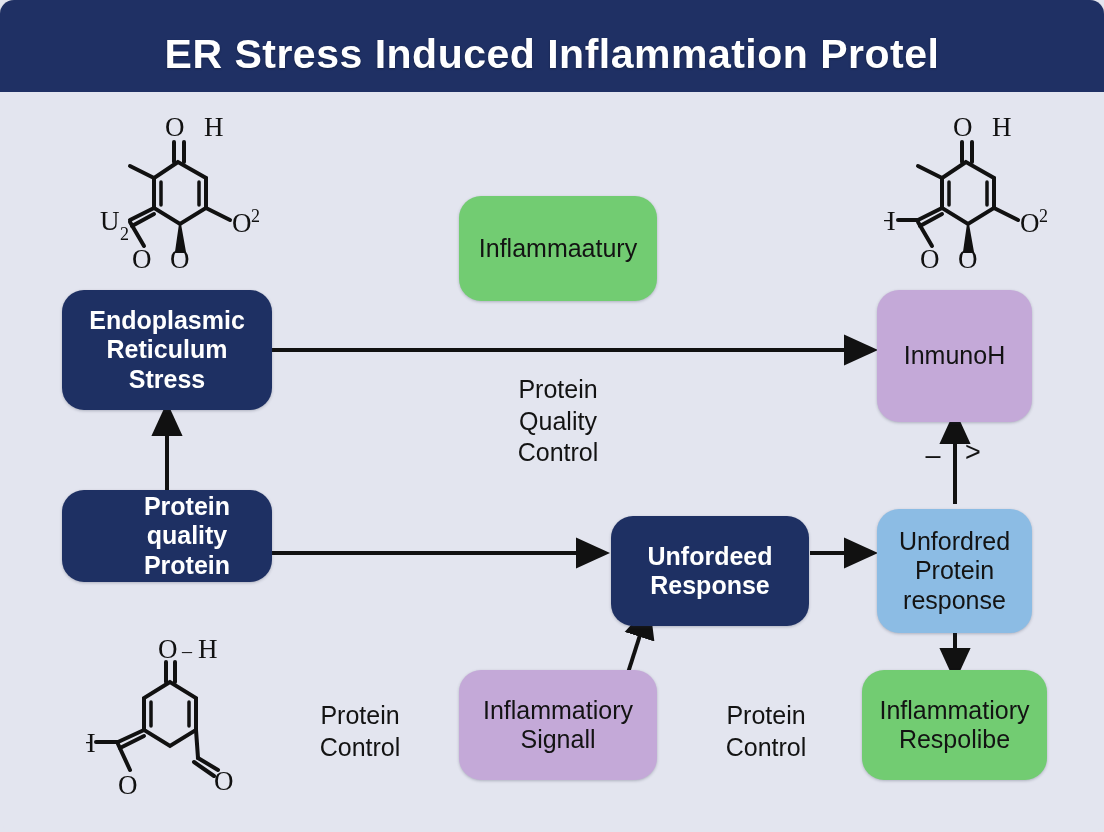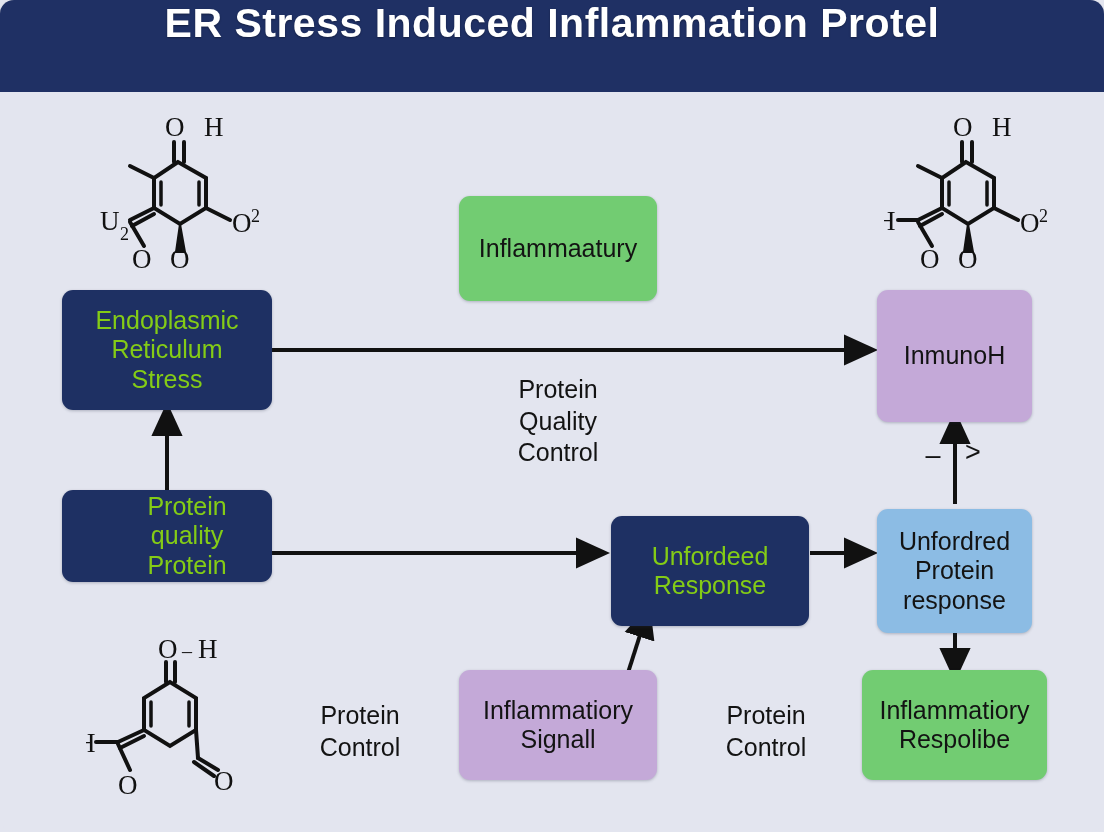--- a/index.html
+++ b/index.html
@@ -22,20 +22,21 @@
   }
   
   #header {
     position: absolute;
     left: 0; top: 0;
     width: 1104px;
     height: 108px;
     background: #1f3064;
     border-radius: 14px 14px 0 0;
     display: flex;
+    align-items: center;
     justify-content: center;
     box-shadow: 0 1px 2px rgba(0,0,0,.25);
   }
   #header-title {
     color: #ffffff;
     font-size: 41px;
     font-weight: bold;
     letter-spacing: 0.5px;
     white-space: nowrap;
     text-shadow: 0 1px 2px rgba(0,0,0,.35);
@@ -51,25 +52,25 @@
   }
   
   .node {
     position: absolute;
     box-sizing: border-box;
     display: flex;
     align-items: center;
     justify-content: center;
     text-align: center;
     line-height: 1.18;
-    border-radius: 11px;
+    border-radius: 22px;
     padding: 4px 8px;
     box-shadow: 0 1px 3px rgba(40,45,70,.28);
   }
-  .node-dark  { background: #1e3063; color: #84cc16; font-size: 25px; }
+  .node-dark  { background: #1e3063; color: #ffffff; font-size: 25px; font-weight: bold; }
   .node-green { background: #72cc72; color: #131313; font-size: 25px; }
   .node-purple{ background: #c4a9d8; color: #131313; font-size: 25px; }
   .node-blue  { background: #8cbce4; color: #131313; font-size: 25px; }
 
   
   .label {
     position: absolute;
     color: #131313;
     font-size: 25px;
     line-height: 1.26;

